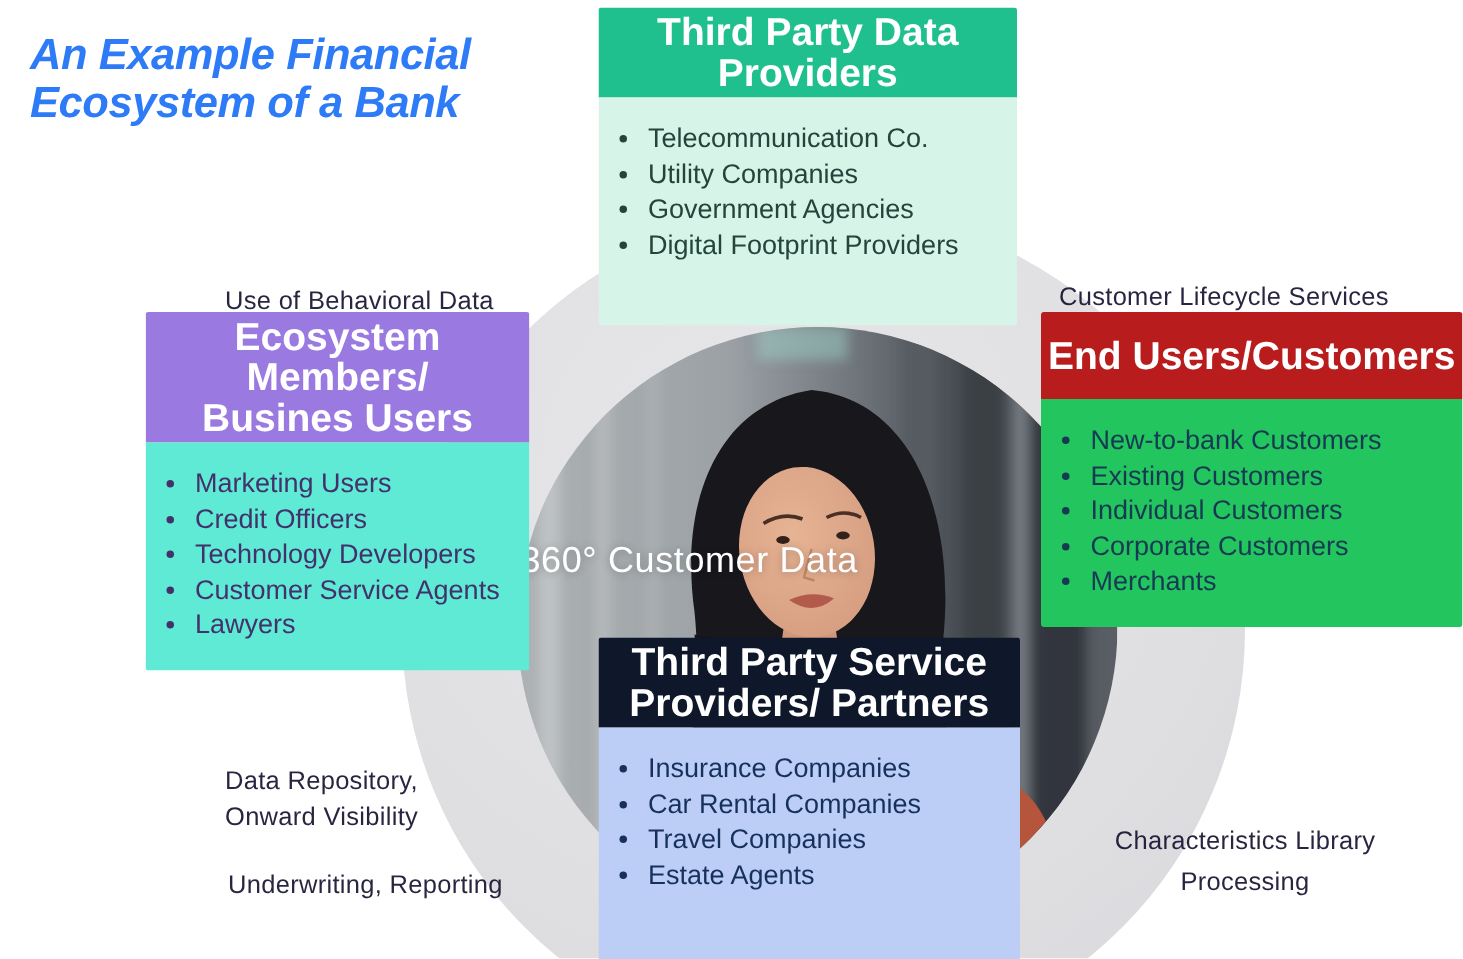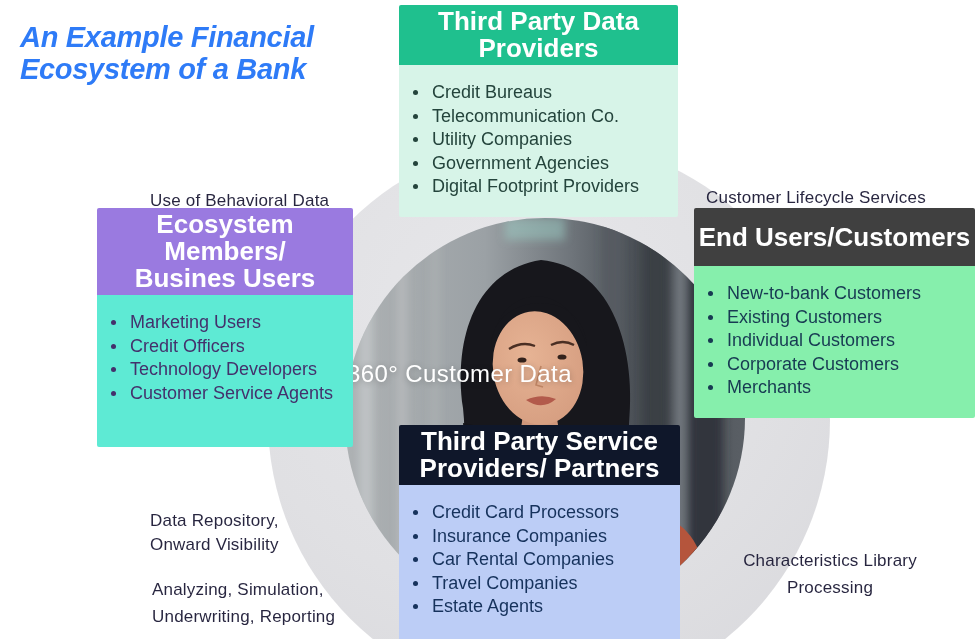--- a/index.html
+++ b/index.html
@@ -57,22 +57,22 @@
 
   .box.green  { left: 399px; top: 5px;   width: 279px; }
   .box.green  .box-header { background: #1fc08e; }
   .box.green  .box-body   { background: #d7f4e8; color: #24443c; height: 152px; }
 
   .box.purple { left: 97px;  top: 208px; width: 256px; }
   .box.purple .box-header { background: #9a7ae0; }
   .box.purple .box-body   { background: #5eead4; color: #44316c; height: 152px; }
 
   .box.skyblue { left: 694px; top: 208px; width: 281px; }
-  .box.skyblue .box-header { background: #404040; }
-  .box.skyblue .box-body   { background: #86efac; color: #173a52; height: 152px; }
+  .box.skyblue .box-header { background: #b91c1c; }
+  .box.skyblue .box-body   { background: #22c55e; color: #173a52; height: 152px; }
 
   .box.blue { left: 399px; top: 425px; width: 281px; }
   .box.blue .box-header { background: #0f172a; }
   .box.blue .box-body   { background: #bccdf6; color: #16325c; height: 158px; }
 
   
   .faint {
     position: absolute; z-index: 2; color: #15132f; opacity: 0.92;
     font-size: 17px; font-weight: 500; line-height: 27px; letter-spacing: 0.2px; margin-top: 41px;
   }
@@ -99,21 +99,20 @@
     <span>Use of Behavioral Data</span>
   </div>
   <div class="faint tr">
     <span>Customer Lifecycle Services</span>
   </div>
   <div class="faint ml">
     <span>Data Repository,</span>
     <span>Onward Visibility</span>
   </div>
   <div class="faint bl">
-    <span>Analyzing, Simulation,</span>
     <span>Underwriting, Reporting</span>
   </div>
   <div class="faint br">
     <span>Characteristics Library</span>
     <span>Processing</span>
   </div>
 
   <div class="photo-wrap">
     <svg viewBox="0 0 400 400">
       <defs>
@@ -166,24 +165,20 @@
   <div class="center-label">360° Customer Data</div>
 
   <div class="box green">
     <div class="box-header">
       <span>Third Party Data</span>
       <span>Providers</span>
     </div>
     <ul class="box-body">
         <li>
           <span class="dot"></span>
-          <span class="li-text">Credit Bureaus</span>
-        </li>
-        <li>
-          <span class="dot"></span>
           <span class="li-text">Telecommunication Co.</span>
         </li>
         <li>
           <span class="dot"></span>
           <span class="li-text">Utility Companies</span>
         </li>
         <li>
           <span class="dot"></span>
           <span class="li-text">Government Agencies</span>
         </li>
@@ -209,20 +204,24 @@
           <span class="li-text">Credit Officers</span>
         </li>
         <li>
           <span class="dot"></span>
           <span class="li-text">Technology Developers</span>
         </li>
         <li>
           <span class="dot"></span>
           <span class="li-text">Customer Service Agents</span>
         </li>
+        <li>
+          <span class="dot"></span>
+          <span class="li-text">Lawyers</span>
+        </li>
       </ul>
   </div>
 
   <div class="box skyblue">
     <div class="box-header">
       <span>End Users/Customers</span>
       <span></span>
     </div>
     <ul class="box-body">
         <li>
@@ -249,24 +248,20 @@
   </div>
 
   <div class="box blue">
     <div class="box-header">
       <span>Third Party Service</span>
       <span>Providers/ Partners</span>
     </div>
     <ul class="box-body">
         <li>
           <span class="dot"></span>
-          <span class="li-text">Credit Card Processors</span>
-        </li>
-        <li>
-          <span class="dot"></span>
           <span class="li-text">Insurance Companies</span>
         </li>
         <li>
           <span class="dot"></span>
           <span class="li-text">Car Rental Companies</span>
         </li>
         <li>
           <span class="dot"></span>
           <span class="li-text">Travel Companies</span>
         </li>

